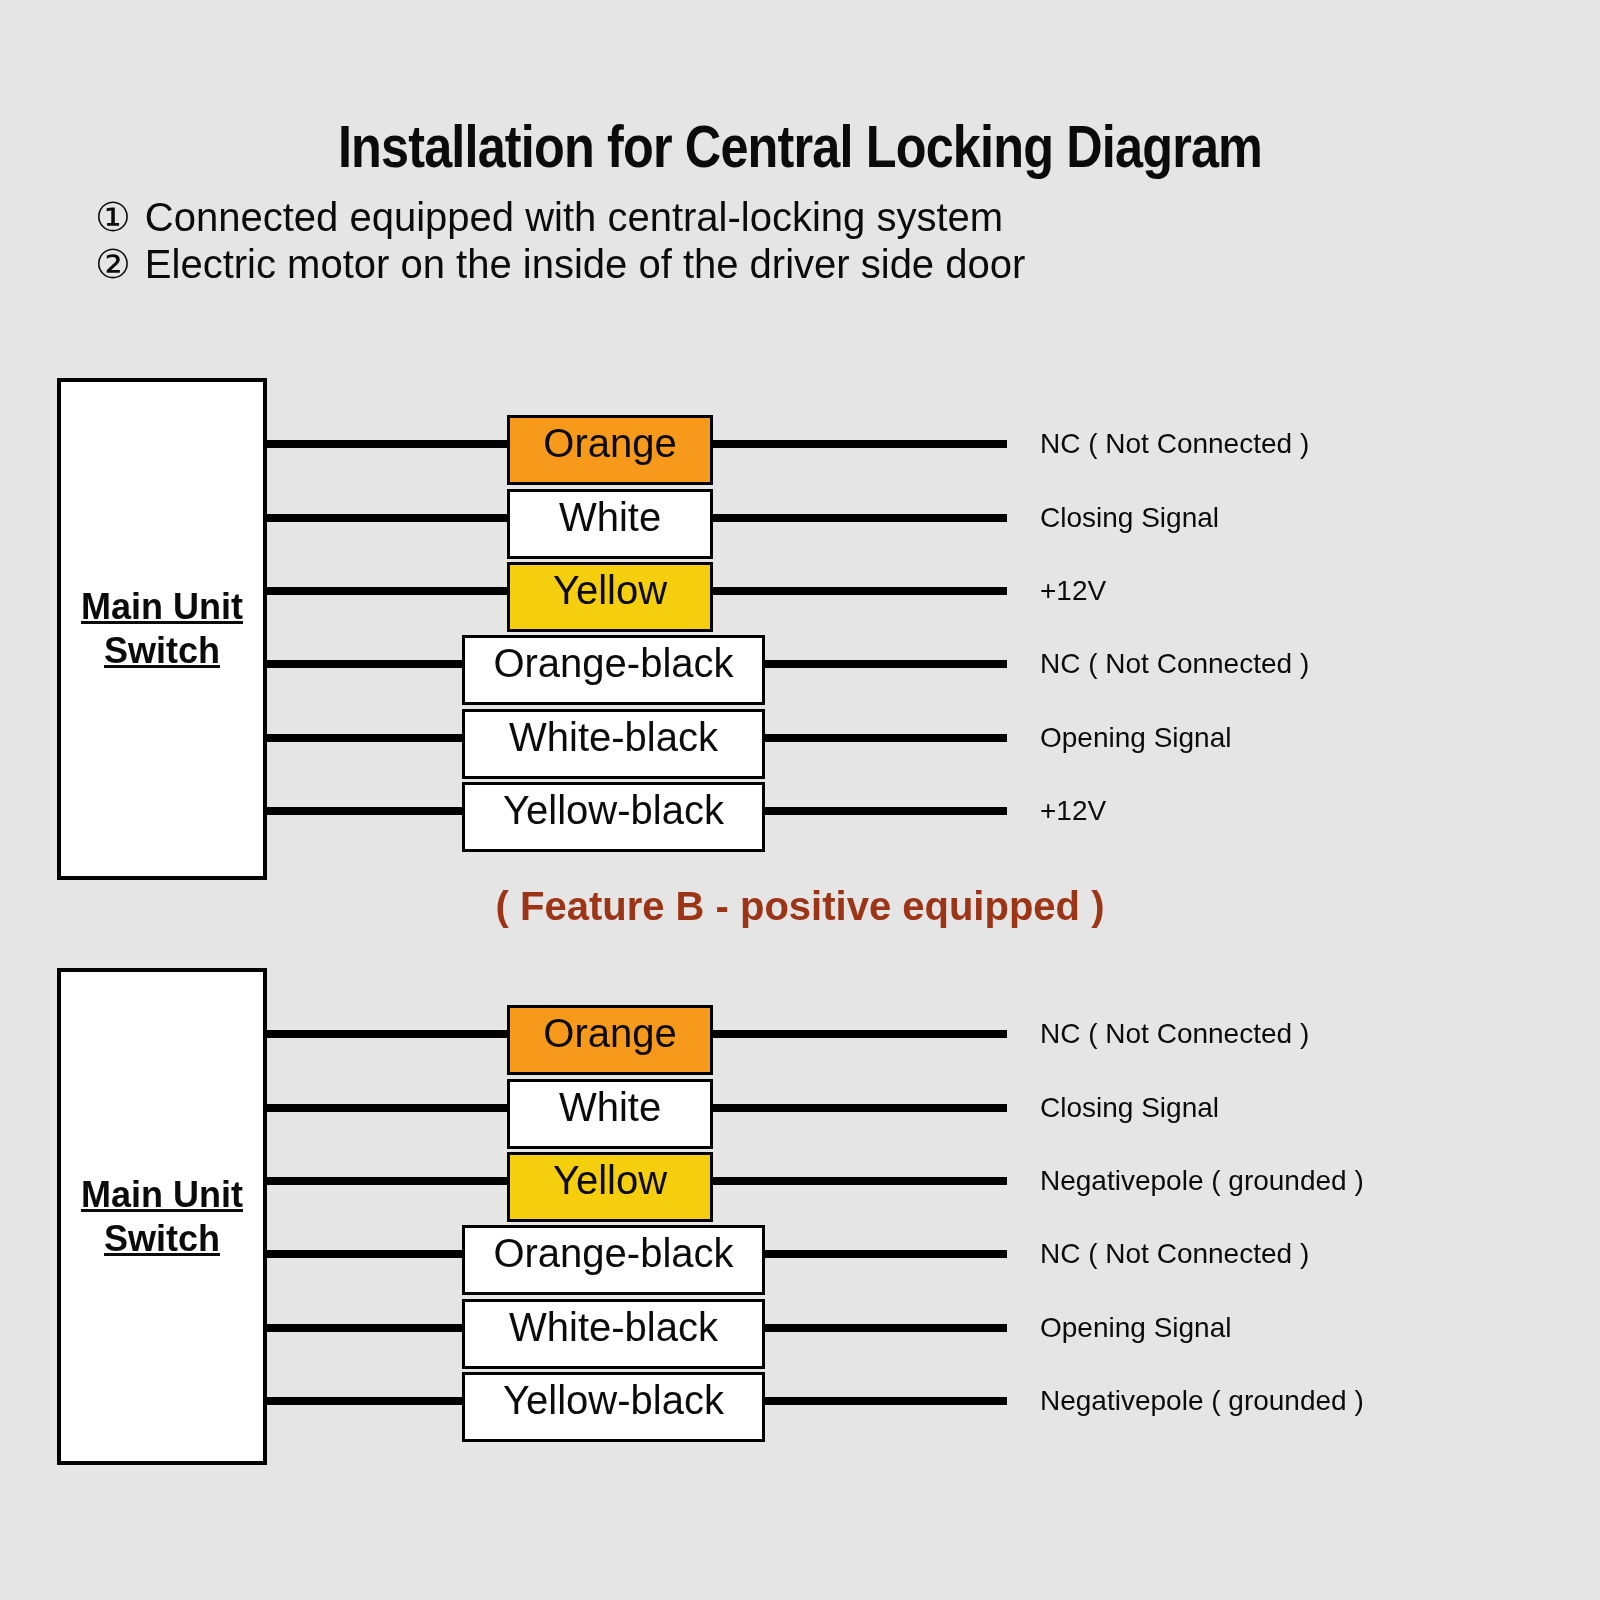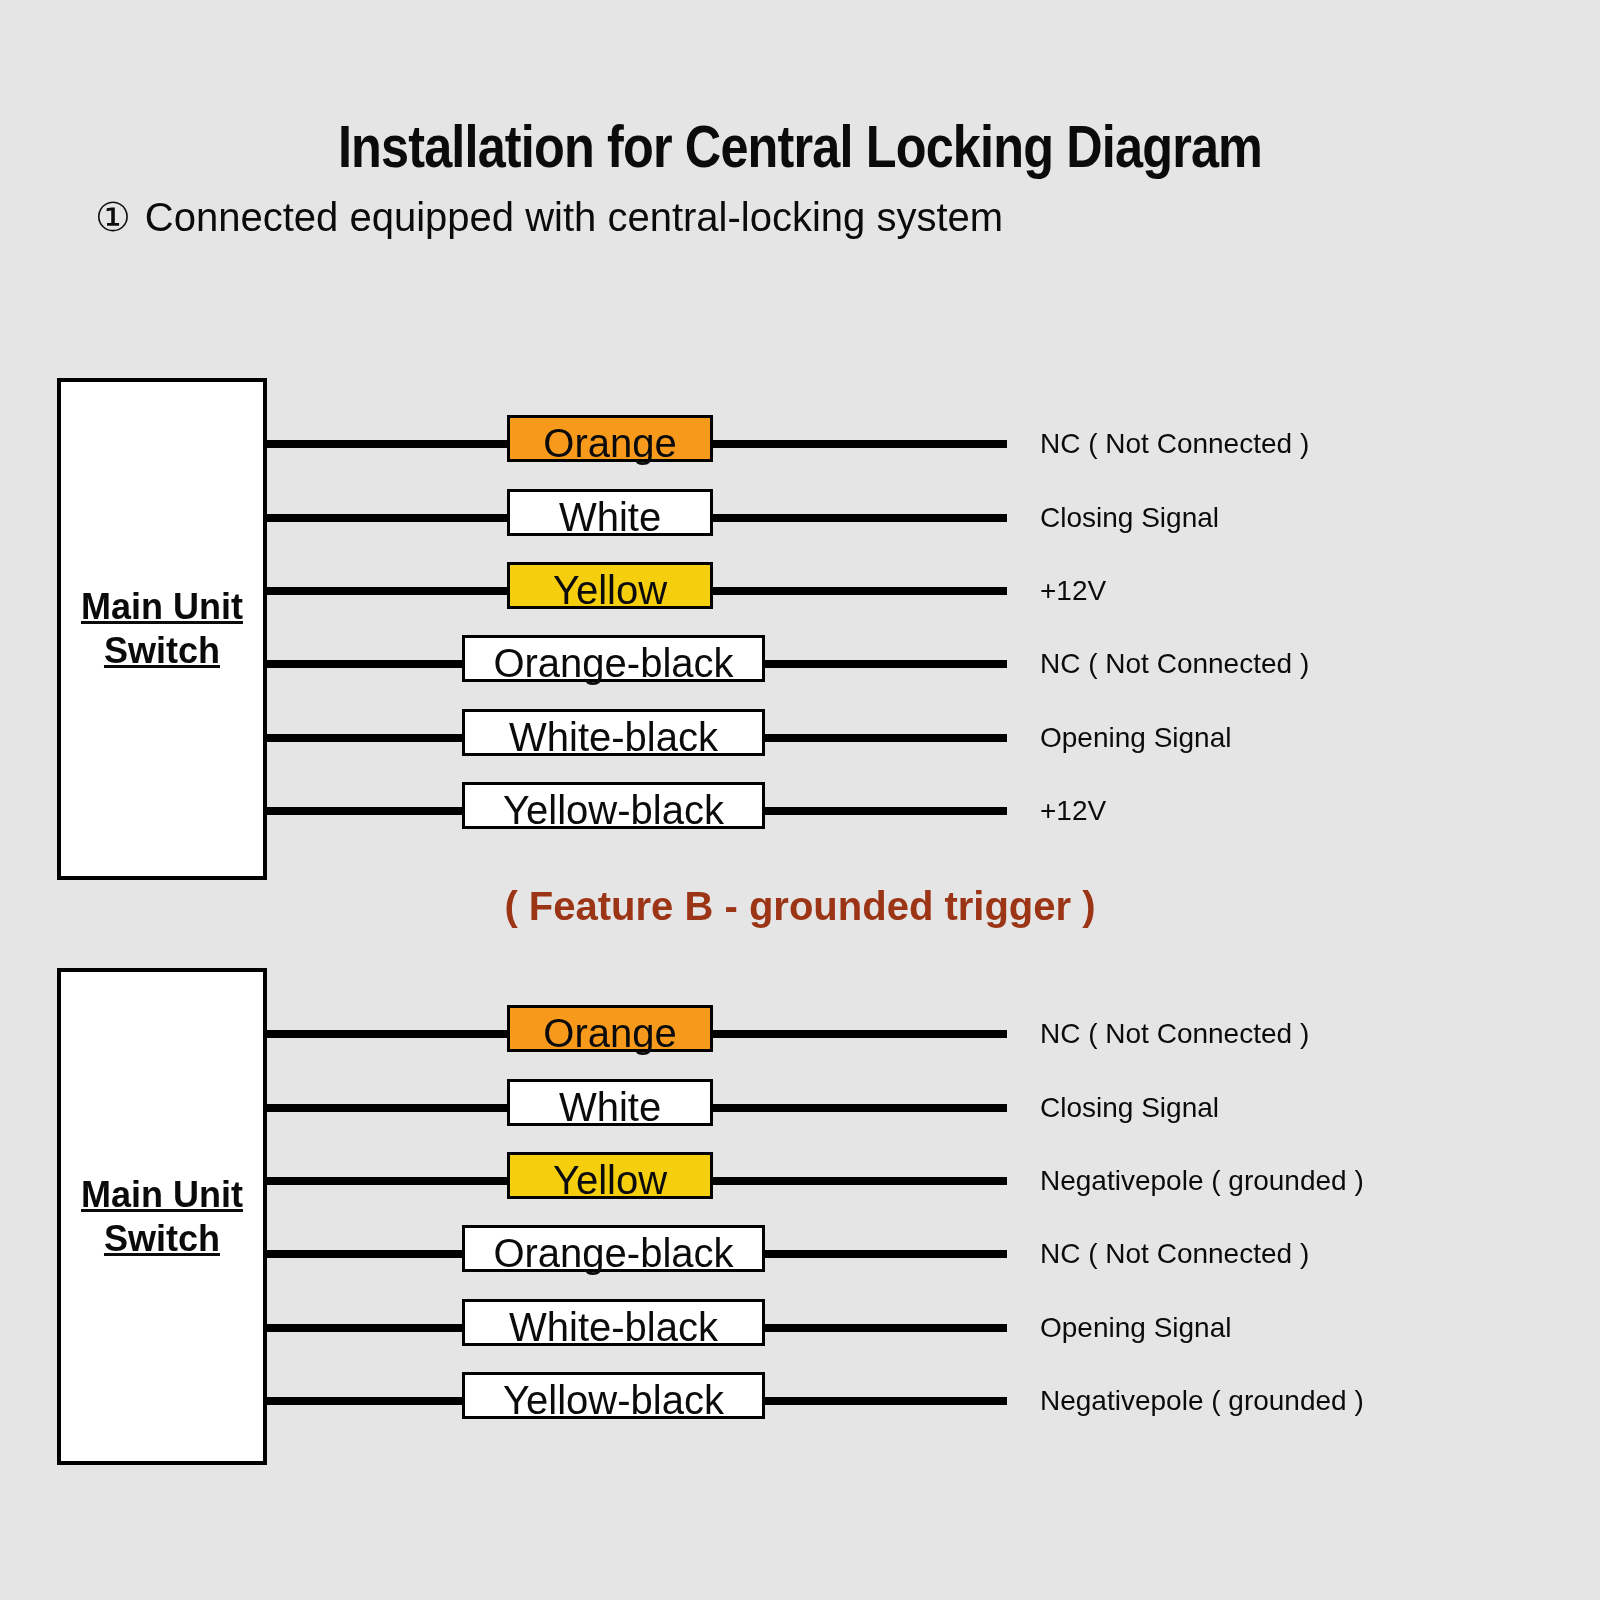--- a/index.html
+++ b/index.html
@@ -16,40 +16,41 @@
   .diagram{left:0;width:1600px;}
   #diagram-b{top:378px;height:580px;}
   #diagram-c{top:968px;height:580px;}
   .main-box{left:57px;top:0;width:210px;background:#fff;border:4px solid #000;box-sizing:border-box;
             display:flex;align-items:center;justify-content:center;text-align:center;
             font-weight:bold;font-size:36px;line-height:44px;}
   #diagram-b .main-box{height:502px;}
   #diagram-c .main-box{height:497px;}
   .main-box span{display:block;width:176px;text-decoration:underline;}
   .wire{height:8px;background:#000;}
-  .cbox{box-sizing:border-box;height:47px;border:3px solid #000;background:#fff;
+  .cbox{box-sizing:border-box;height:70px;border:3px solid #000;background:#fff;
         text-align:center;font-size:40px;line-height:51px;white-space:nowrap;}
   .cbox.narrow{left:507px;width:206px;}
   .cbox.wide{left:462px;width:303px;}
   .wire.l-narrow{left:267px;width:240px;}
   .wire.r-narrow{left:713px;width:294px;}
   .wire.l-wide{left:267px;width:195px;}
   .wire.r-wide{left:765px;width:242px;}
   .signal{left:1040px;height:52px;line-height:52px;font-size:28px;white-space:nowrap;}
   .caption{left:200px;width:1200px;text-align:center;font-weight:bold;font-size:40px;top:506px;white-space:nowrap;}
 </style>
 </head>
 <body>
 
 <div id="canvas">
 
   <div id="title" class="abs">Installation for Central Locking Diagram</div>
 
   <div id="notes" class="abs">
     <span class="note-line"><span class="bullet">①</span><span>Connected equipped with central-locking system</span></span>
+    <span class="note-line"><span class="bullet">②</span><span>Electric motor on the inside of the driver side door</span></span>
   </div>
 
   <div id="diagram-b" class="abs diagram">
     <div class="abs main-box">
         <span>Main Unit Switch</span>
       </div>
 
     <div class="abs wire l-narrow" style="top:62px"></div>
     <div class="abs cbox narrow" style="top: 37px; background: rgb(247, 154, 28);">Orange</div>
     <div class="abs wire r-narrow" style="top:62px"></div>
@@ -73,21 +74,21 @@
     <div class="abs wire l-wide" style="top:356px"></div>
     <div class="abs cbox wide" style="top: 331px; background: rgb(255, 255, 255);">White-black</div>
     <div class="abs wire r-wide" style="top:356px"></div>
     <div class="abs signal" style="top:334px">Opening Signal</div>
 
     <div class="abs wire l-wide" style="top:429px"></div>
     <div class="abs cbox wide" style="top: 404px; background: rgb(255, 255, 255);">Yellow-black</div>
     <div class="abs wire r-wide" style="top:429px"></div>
     <div class="abs signal" style="top:407px">+12V</div>
 
-    <div class="abs caption" style="color: rgb(156, 53, 22);">( Feature B - grounded trigger )</div>
+    <div class="abs caption" style="color: rgb(156, 53, 22);">( Feature B - positive equipped )</div>
   </div>
 
   <div id="diagram-c" class="abs diagram">
     <div class="abs main-box">
         <span>Main Unit Switch</span>
       </div>
 
     <div class="abs wire l-narrow" style="top:62px"></div>
     <div class="abs cbox narrow" style="top: 37px; background: rgb(247, 154, 28);">Orange</div>
     <div class="abs wire r-narrow" style="top:62px"></div>

